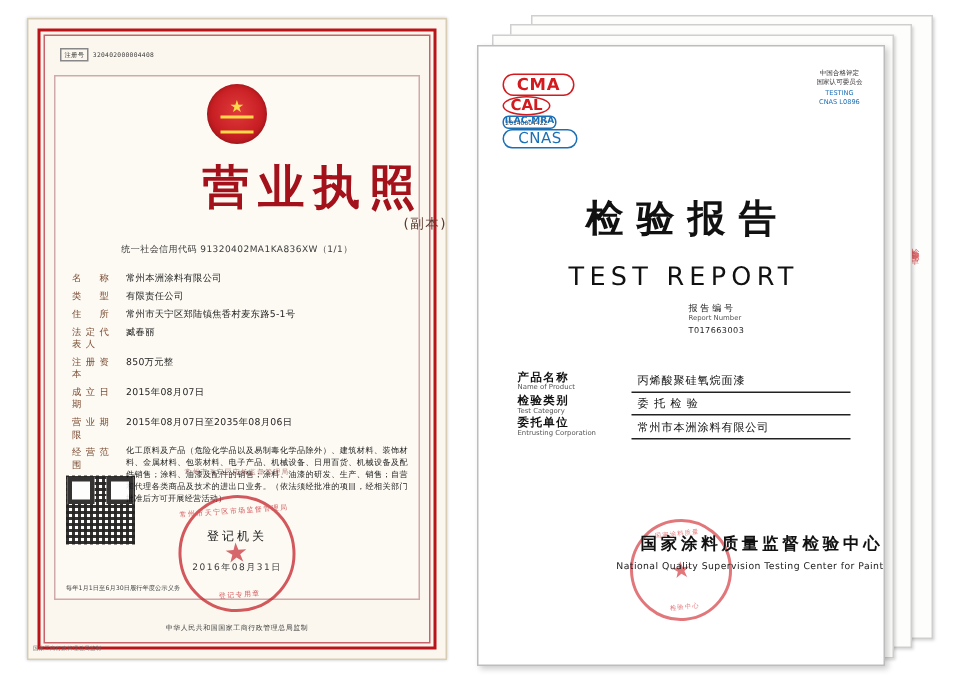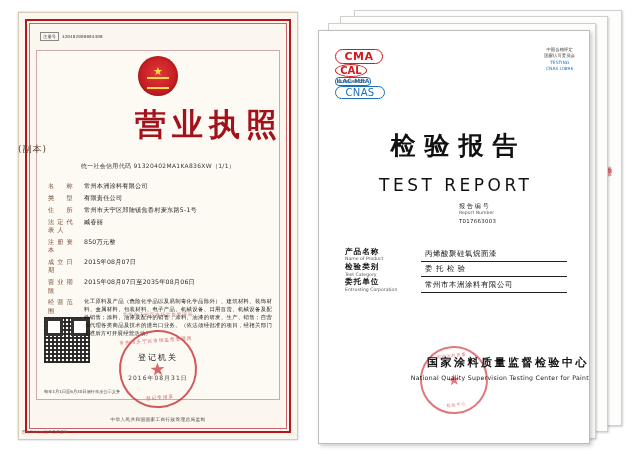--- a/index.html
+++ b/index.html
@@ -108,21 +108,21 @@
     letter-spacing: 6px;
     text-indent: 6px;
     font-family: "DejaVu Sans", "Liberation Sans", sans-serif;
     margin-left: 48px;
   }
   .lic-subtitle {
     position: absolute;
     top: 131px;
     left: 0;
     width: 100%;
-    text-align: left;
+    text-align: right;
     color: #5a3b2e;
     font-size: 9px;
     letter-spacing: 1px;
   }
   .lic-regline {
     position: absolute;
     top: 150px;
     left: 0;
     width: 100%;
     text-align: center;

